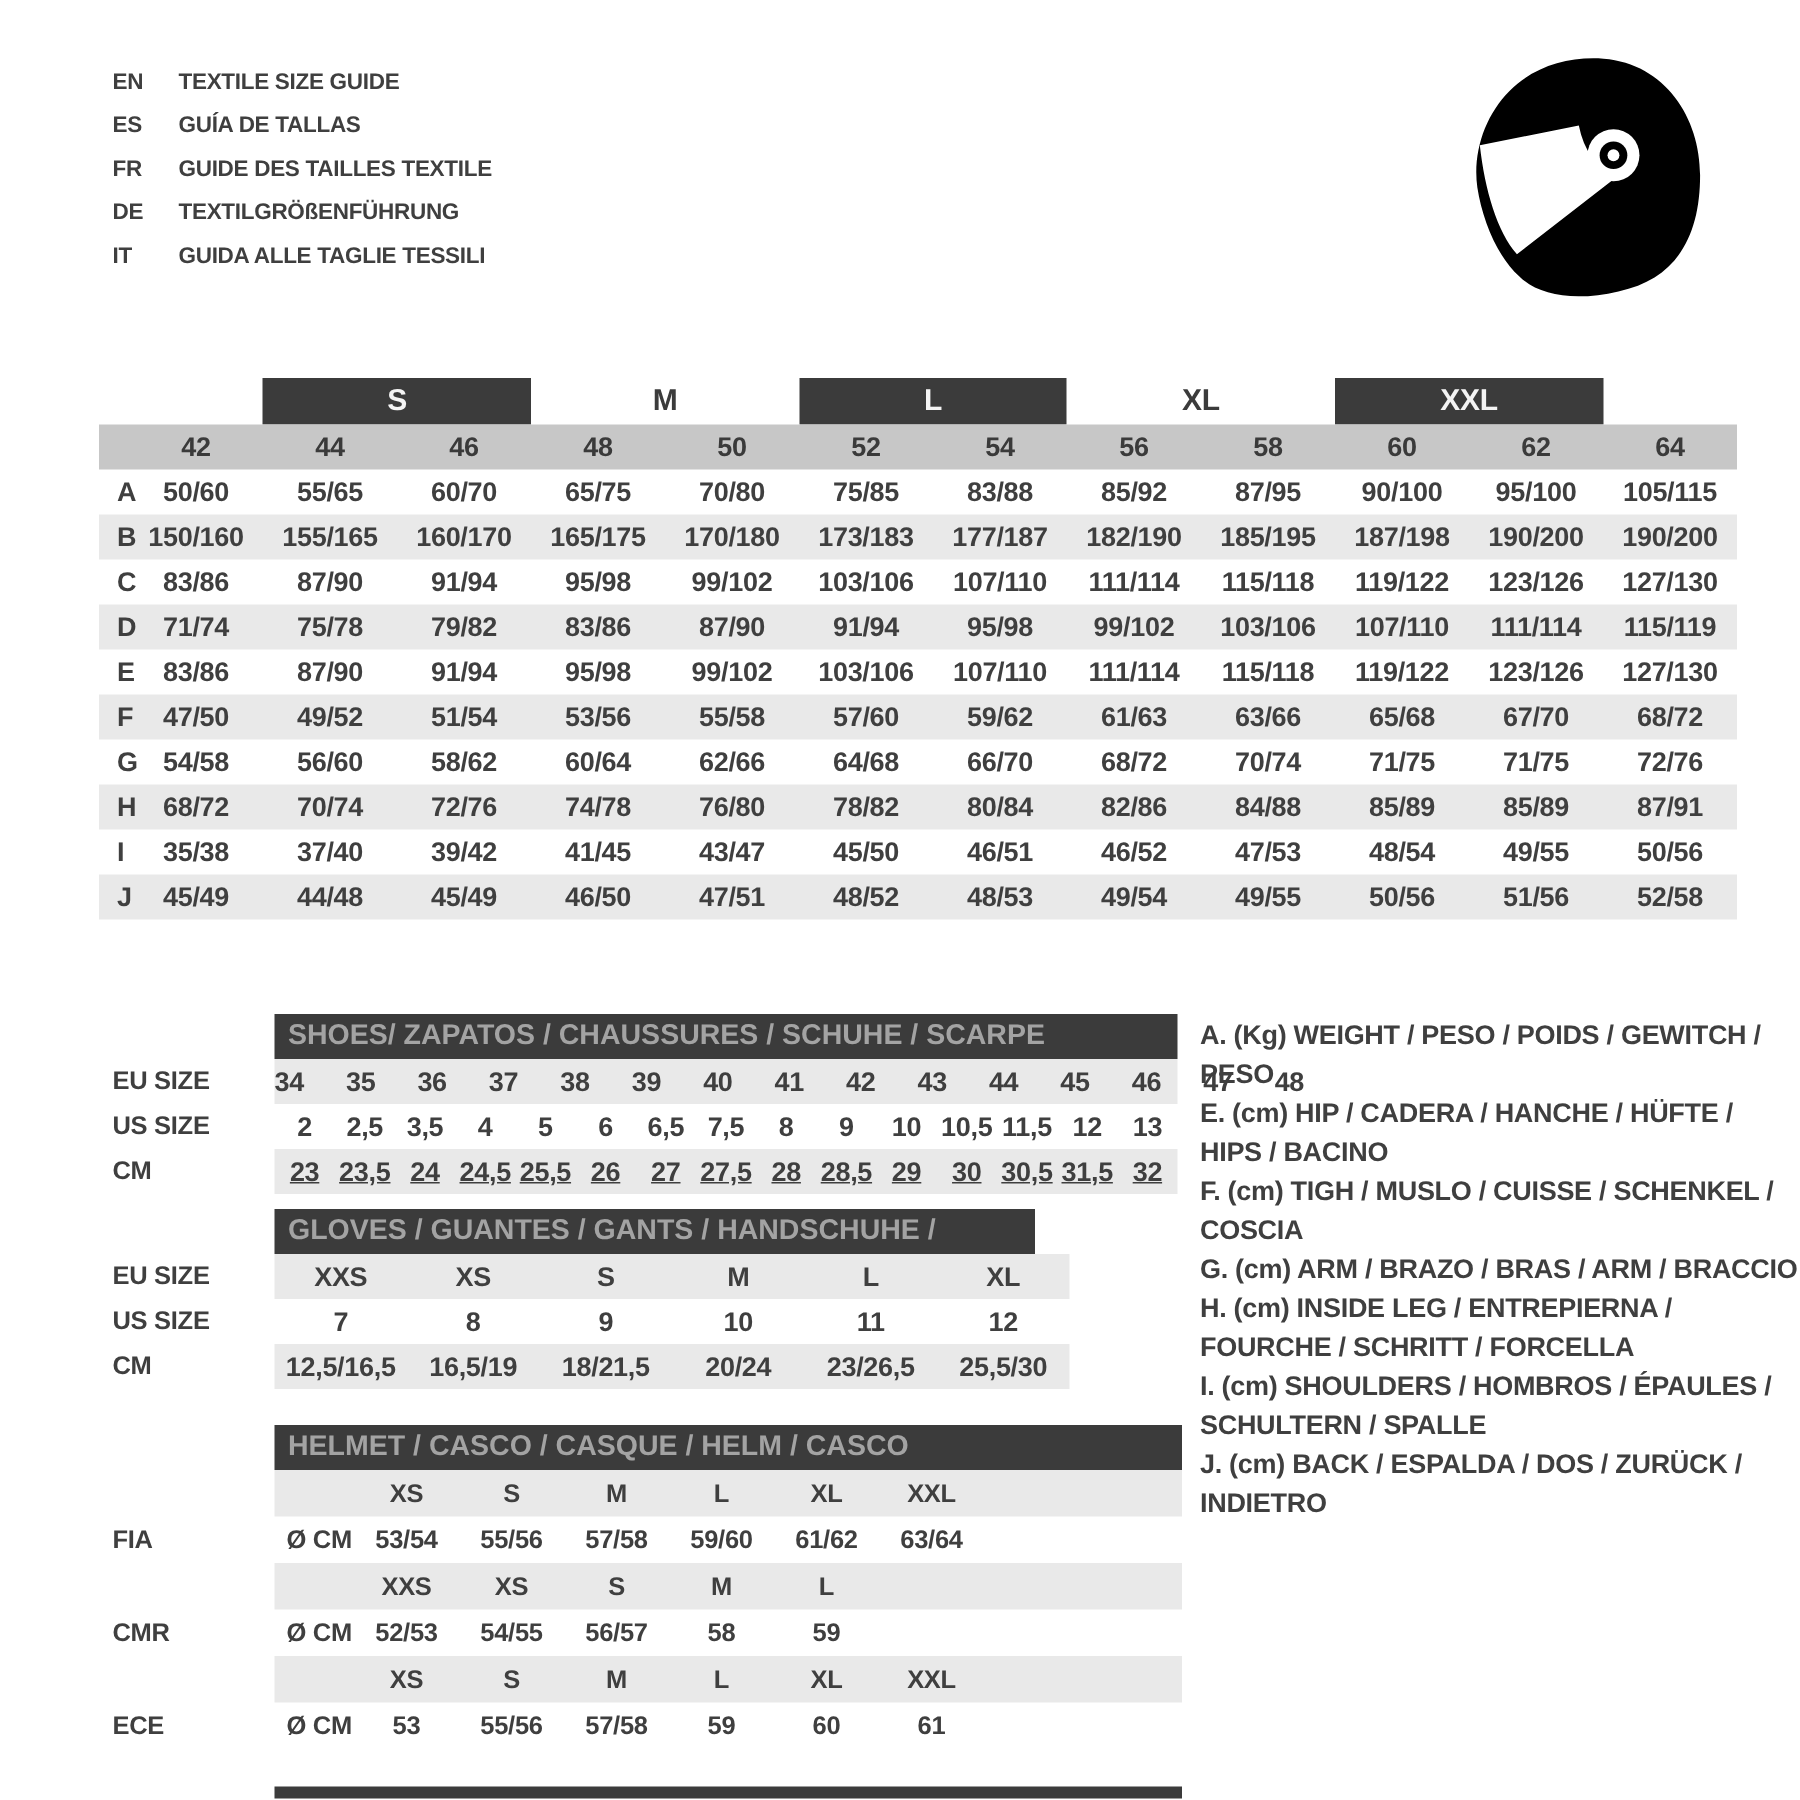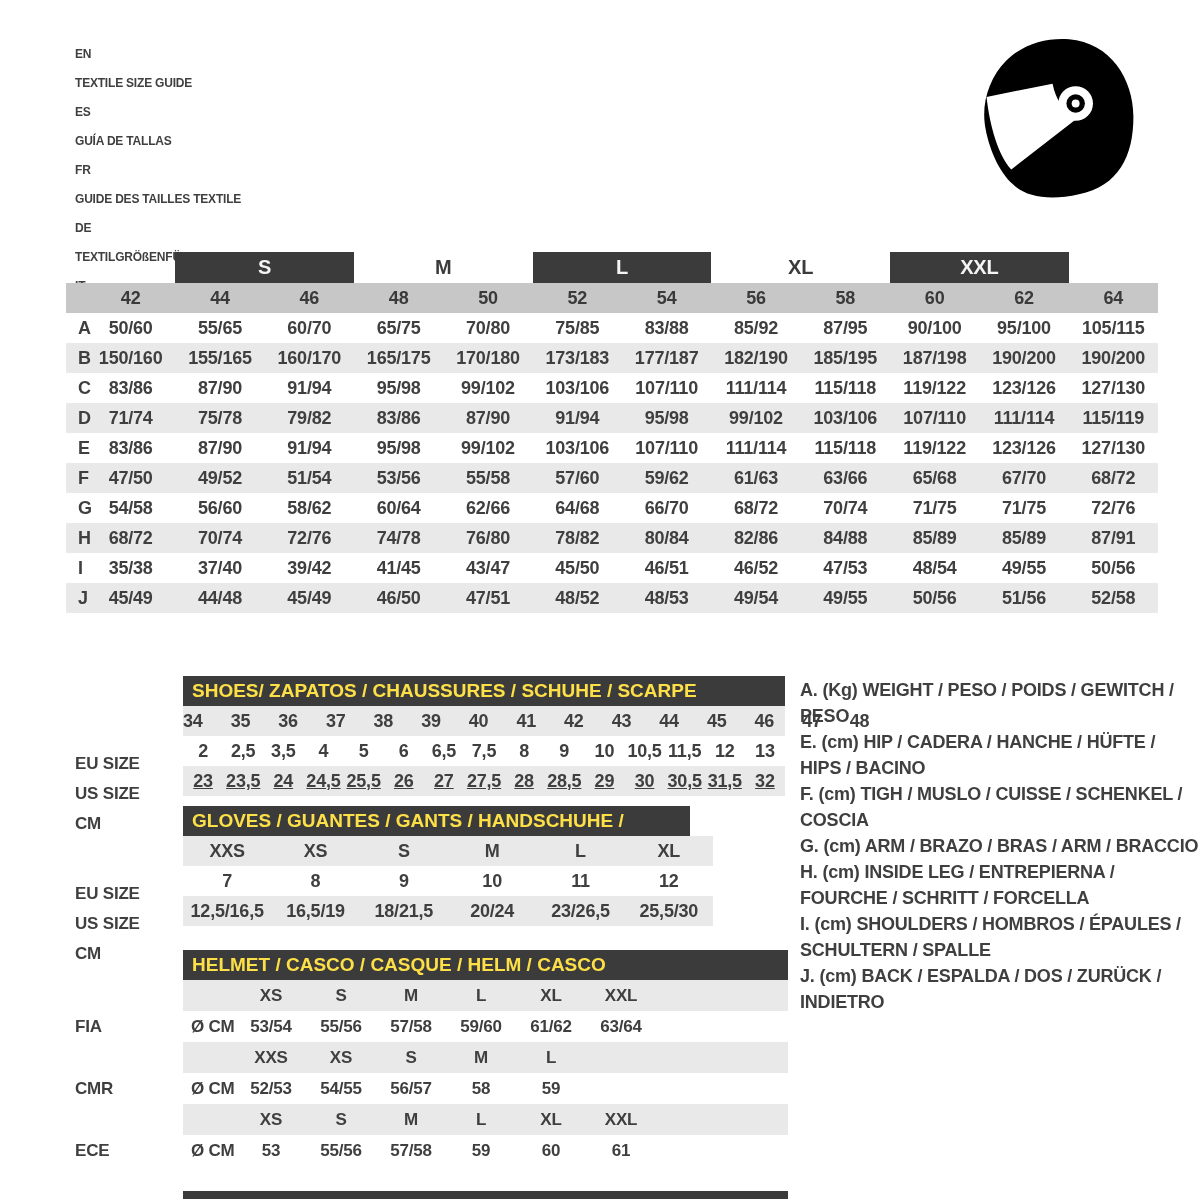--- a/index.html
+++ b/index.html
@@ -5,49 +5,49 @@
   html,body{margin:0;padding:0;}
   body{
     width:1200px;height:1200px;position:relative;background:#ffffff;
     font-family:"Liberation Sans", sans-serif;font-weight:700;color:#3f3f3f;
     letter-spacing:-0.2px;overflow:hidden;
   }
   .abs{position:absolute;}
 
   
   #lang-block{left:75px;top:40px;}
-  .lang-row{display:flex;font-size:12px;line-height:29px;flex-direction:column;}
+  .lang-row{display:flex;font-size:15px;line-height:29px;}
   .lang-code{width:44px;}
 
   
   #helmet-icon-box{left:975px;top:33px;width:165px;height:174px;}
 
   
   #size-groups{left:86px;top:252px;width:1072px;height:31px;display:grid;grid-template-columns:repeat(12,1fr);}
   .size-bar{background:#3b3b3b;color:#f4f4f4;text-align:center;line-height:31px;font-size:20px;}
   .size-plain{color:#3b3b3b;text-align:center;line-height:31px;font-size:20px;}
   #num-row{left:66px;top:283px;width:1092px;height:30px;background:#c7c7c7;
     padding-left:20px;box-sizing:border-box;display:grid;grid-template-columns:repeat(12,1fr);}
   .num-cell{text-align:center;line-height:30px;font-size:18px;color:#3a3a3a;}
   .main-row{left:66px;width:1092px;height:30px;padding-left:20px;box-sizing:border-box;
     display:grid;grid-template-columns:repeat(12,1fr);}
   .striped{background:#e9e9e9;}
   .row-label{position:absolute;left:12px;top:0;line-height:30px;font-size:18px;}
   .cell{text-align:center;line-height:30px;font-size:18px;}
 
   
-  .section-bar{background:#3b3b3b;color:#fde047;font-size:19px;line-height:30px;
+  .section-bar{background:#3b3b3b;color:#a3a3a3;font-size:19px;line-height:30px;
     padding-left:9px;box-sizing:border-box;height:30px;letter-spacing:0;}
   #shoes-bar{left:183px;top:676px;width:602px;}
   #gloves-bar{left:183px;top:806px;width:507px;}
   #helmet-bar{left:183px;top:950px;width:605px;}
 
   
   .shoes-row{left:183px;width:602px;height:30px;display:grid;grid-template-columns:repeat(15,1fr);}
-  .side-label{left:75px;font-size:17px;line-height:30px;margin-top:43px;}
+  .side-label{left:75px;font-size:17px;line-height:30px;}
 
   
   .gloves-row{left:183px;width:530px;height:30px;display:grid;grid-template-columns:repeat(6,1fr);}
 
   
   .helmet-row{left:183px;width:605px;height:31px;display:grid;grid-template-columns:53px repeat(6,70px);}
   .helmet-row .cell{line-height:31px;font-size:17px;}
   .unit-cell{padding-left:8px;text-align:left;line-height:31px;font-size:17px;}
   .helmet-label{left:75px;font-size:17px;line-height:31px;}
 
@@ -72,20 +72,21 @@
     <div class="lang-row">
       <span class="lang-code">FR</span>
       <span>GUIDE DES TAILLES TEXTILE</span>
     </div>
     <div class="lang-row">
       <span class="lang-code">DE</span>
       <span>TEXTILGRÖßENFÜHRUNG</span>
     </div>
     <div class="lang-row">
       <span class="lang-code">IT</span>
+      <span>GUIDA ALLE TAGLIE TESSILI</span>
     </div>
   </div>
 
 <div class="abs" id="helmet-icon-box">
   <svg width="165" height="174" viewBox="0 0 100 104" xmlns="http://www.w3.org/2000/svg">
     <path fill="#000000" d="M57 3 C82 5 96 27 96 50 C96 74 87 92 63 97 C46 101 31 99 23 91 C14 83 8 68 6 55 C4 41 9 26 19 16 C29 6 43 2 57 3 Z"></path>
     <path fill="#ffffff" d="M7 38 L47 30 C49 40 54 47 62 51 L22 82 C14 73 9 56 7 38 Z"></path>
     <circle cx="61" cy="42" r="10.5" fill="#ffffff"></circle>
     <circle cx="61" cy="42" r="5.6" fill="#000000"></circle>
     <circle cx="61" cy="42" r="2.4" fill="#ffffff"></circle>

